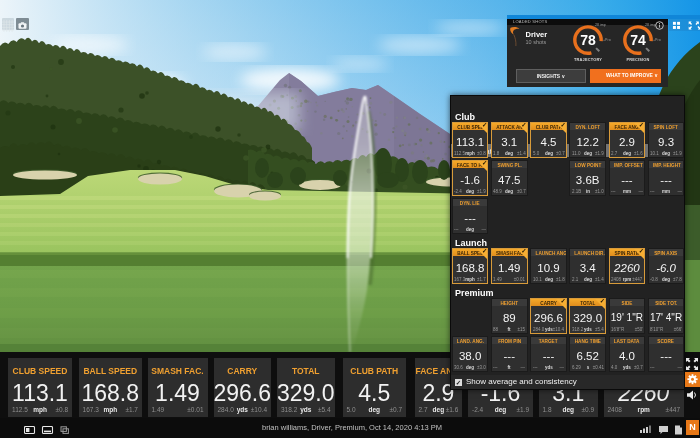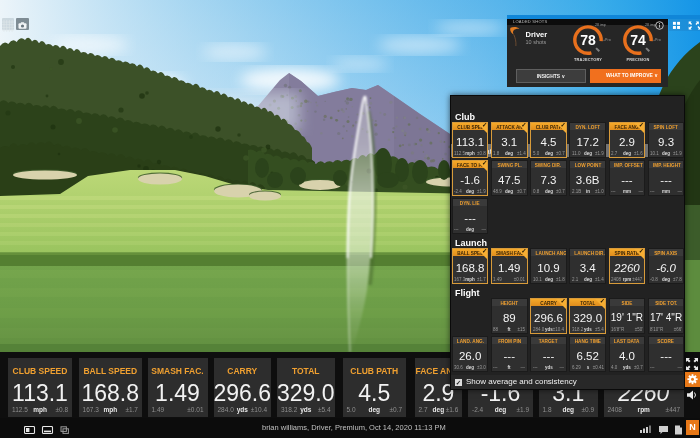--- a/index.html
+++ b/index.html
@@ -548,21 +548,21 @@
         <div class="chk">✓</div>
         <div class="val">4.5</div>
         <div class="sub">
           <span class="a">5.0</span>
           <span class="u">deg</span>
           <span class="c">±0.7</span>
         </div>
       </div>
 <div class="tile" style="left:118.3px;top:26.2px;">
         <div class="hd"><span>DYN. LOFT</span></div>
-        <div class="val">17.2</div>
+        <div class="val">12.2</div>
         <div class="sub">
           <span class="a">11.0</span>
           <span class="u">deg</span>
           <span class="c">±1.9</span>
         </div>
       </div>
 <div class="tile sel" style="left:157.5px;top:26.2px;">
         <div class="hd"><span>FACE ANG.</span></div>
         <div class="fold"></div>
         <div class="chk">✓</div>
@@ -591,29 +591,20 @@
           <span class="a">-2.4</span>
           <span class="u">deg</span>
           <span class="c">±1.9</span>
         </div>
       </div>
 <div class="tile" style="left:39.9px;top:64.2px;">
         <div class="hd"><span>SWING PL.</span></div>
         <div class="val">47.5</div>
         <div class="sub">
           <span class="a">48.9</span>
-          <span class="u">deg</span>
-          <span class="c">±0.7</span>
-        </div>
-      </div>
-<div class="tile" style="left:79.1px;top:64.2px;">
-        <div class="hd"><span>SWING DIR.</span></div>
-        <div class="val">7.3</div>
-        <div class="sub">
-          <span class="a">0.8</span>
           <span class="u">deg</span>
           <span class="c">±0.7</span>
         </div>
       </div>
 <div class="tile" style="left:118.3px;top:64.2px;">
         <div class="hd"><span>LOW POINT</span></div>
         <div class="val">3.6B</div>
         <div class="sub">
           <span class="a">2.1B</span>
           <span class="u">in</span>
@@ -701,21 +692,21 @@
       </div>
 <div class="tile itv" style="left:196.7px;top:152.2px;">
         <div class="hd"><span>SPIN AXIS</span></div>
         <div class="val">-6.0</div>
         <div class="sub">
           <span class="a">-0.8</span>
           <span class="u">deg</span>
           <span class="c">±7.8</span>
         </div>
       </div>
-<div class="sect" style="top:192px;">Flight</div>
+<div class="sect" style="top:192px;">Premium</div>
 <div class="tile" style="left:39.9px;top:202.2px;">
         <div class="hd"><span>HEIGHT</span></div>
         <div class="val">89</div>
         <div class="sub">
           <span class="a">88</span>
           <span class="u">ft</span>
           <span class="c">±15</span>
         </div>
       </div>
 <div class="tile sel" style="left:79.1px;top:202.2px;">
@@ -751,21 +742,21 @@
 <div class="tile" style="left:196.7px;top:202.2px;">
         <div class="hd"><span>SIDE TOT.</span></div>
         <div class="val" style="font-size:10px;">17' 4"R</div>
         <div class="sub">
           <span class="a">8'10"R</span>
           <span class="c">±66'</span>
         </div>
       </div>
 <div class="tile" style="left:0.7px;top:240.2px;">
         <div class="hd"><span>LAND. ANG.</span></div>
-        <div class="val">26.0</div>
+        <div class="val">38.0</div>
         <div class="sub">
           <span class="a">30.6</span>
           <span class="u">deg</span>
           <span class="c">±3.0</span>
         </div>
       </div>
 <div class="tile" style="left:39.9px;top:240.2px;">
         <div class="hd"><span>FROM PIN</span></div>
         <div class="val">---</div>
         <div class="sub">
@@ -936,21 +927,21 @@
  <svg class="abs" style="left:24px;top:8px" width="50" height="9" viewBox="0 0 50 9">
   <rect x="0.5" y="0.5" width="10" height="7" rx="1" fill="none" stroke="#e8e8e8" stroke-width="1.1"></rect>
         <rect x="2" y="2" width="3.4" height="4" fill="#e8e8e8"></rect>
   <rect x="18.5" y="0.5" width="10" height="7" rx="1" fill="none" stroke="#e8e8e8" stroke-width="1.1"></rect>
         <rect x="20" y="4.6" width="7" height="1.6" fill="#e8e8e8"></rect>
   <g stroke="#9a9a9a" stroke-width="1" fill="none">
           <rect x="37" y="0.8" width="5.4" height="4.6"></rect>
           <rect x="39" y="2.8" width="5.4" height="4.6"></rect>
         </g>
  </svg>
- <div class="txt">brian williams, Driver, Premium, Oct 14, 2020 11:13 PM</div>
+ <div class="txt">brian williams, Driver, Premium, Oct 14, 2020 4:13 PM</div>
  <svg class="abs" style="left:640px;top:6px" width="60" height="14" viewBox="0 0 60 14">
   <g fill="#cfcfcf">
           <rect x="0" y="6" width="2" height="3"></rect>
           <rect x="3" y="4.5" width="2" height="4.5"></rect>
           <rect x="6" y="3" width="2" height="6"></rect>
           <rect x="9" y="1.5" width="2" height="7.5" fill="#777"></rect>
         </g>
   <path d="M19,2 h9 v6 h-5.5 l-2,2 v-2 H19 Z" fill="#cfcfcf"></path>
   <path d="M35,1.5 h5 l2,2 v7 h-7 Z M40,1.5 v2 h2" fill="#cfcfcf"></path>
  </svg>

